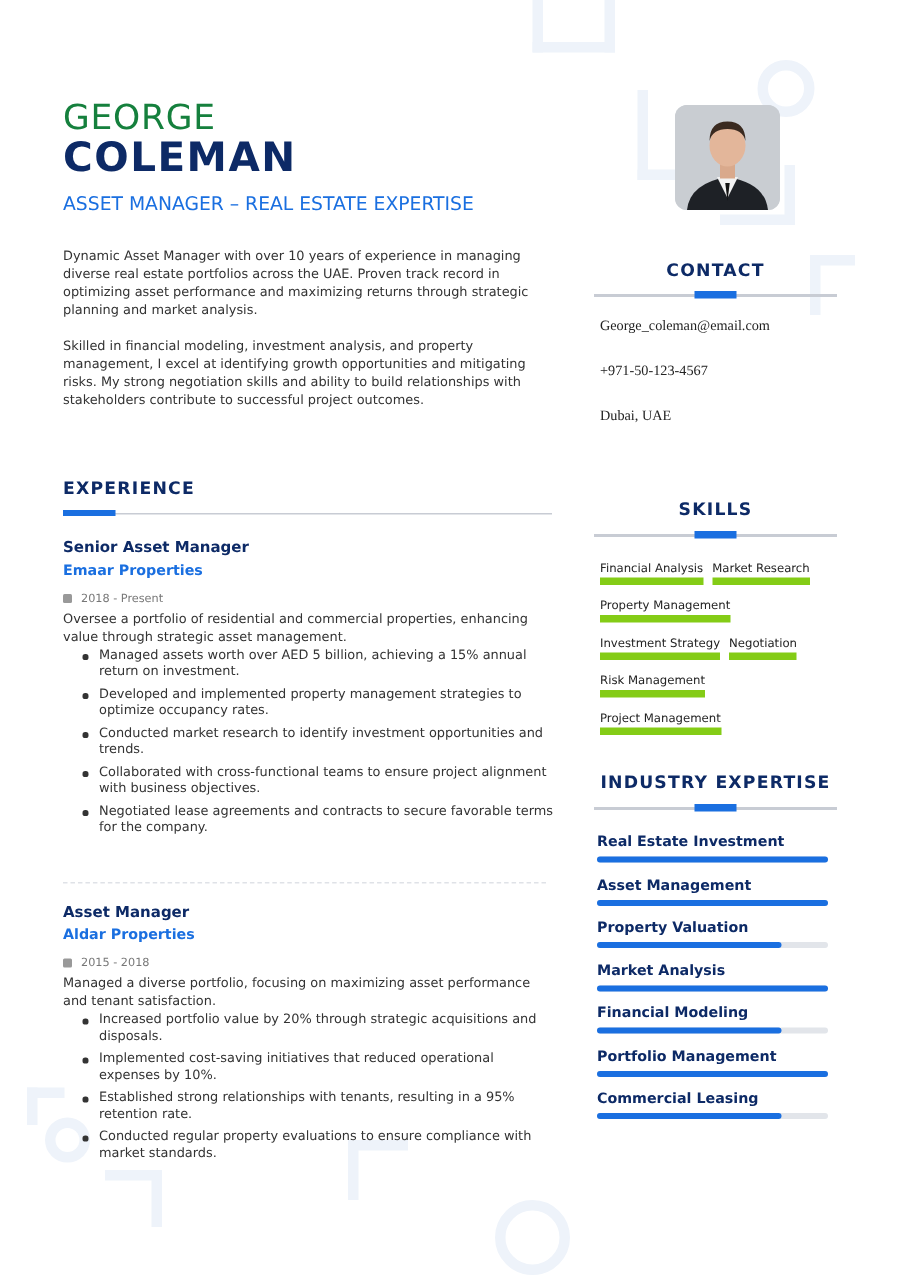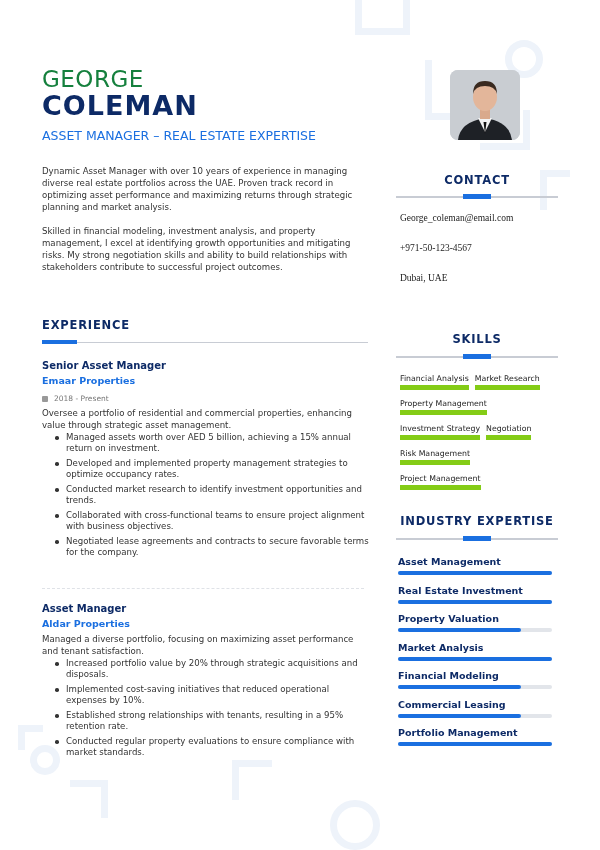--- a/index.html
+++ b/index.html
@@ -104,20 +104,24 @@
       <li>Collaborated with cross-functional teams to ensure project alignment with business objectives.</li>
       <li>Negotiated lease agreements and contracts to secure favorable terms for the company.</li>
     </ul>
   </div>
 
   <div class="job-sep"></div>
 
   <div class="job" style="top:603px;">
     <div class="job-role">Asset Manager</div>
     <div class="job-company">Aldar Properties</div>
+    <div class="job-dates">
+      <span class="cal"></span>
+      <span>2015 - 2018</span>
+    </div>
     <div class="job-desc">Managed a diverse portfolio, focusing on maximizing asset performance and tenant satisfaction.</div>
     <ul>
       <li>Increased portfolio value by 20% through strategic acquisitions and disposals.</li>
       <li>Implemented cost-saving initiatives that reduced operational expenses by 10%.</li>
       <li>Established strong relationships with tenants, resulting in a 95% retention rate.</li>
       <li>Conducted regular property evaluations to ensure compliance with market standards.</li>
     </ul>
   </div>
 
   <div class="sec-head-right" style="top:173px;">CONTACT</div>
@@ -148,56 +152,56 @@
     <div class="skill-row">
       <span class="skill">Project Management</span>
     </div>
   </div>
 
   <div class="sec-head-right" style="top:514px;">INDUSTRY EXPERTISE</div>
   <div class="rule-right" style="top:538px;"></div>
   <div class="rule-right-accent" style="top:536px;"></div>
   <div class="expertise" id="expertise-list">
       <div class="exp-item">
+        <div class="exp-label">Real Estate Investment</div>
+        <div class="exp-track">
+          <div class="exp-fill" style="width: 100%;"></div>
+        </div>
+      </div>
+      <div class="exp-item">
         <div class="exp-label">Asset Management</div>
         <div class="exp-track">
           <div class="exp-fill" style="width: 100%;"></div>
         </div>
       </div>
       <div class="exp-item">
-        <div class="exp-label">Real Estate Investment</div>
-        <div class="exp-track">
-          <div class="exp-fill" style="width: 100%;"></div>
-        </div>
-      </div>
-      <div class="exp-item">
         <div class="exp-label">Property Valuation</div>
         <div class="exp-track">
           <div class="exp-fill" style="width: 80%;"></div>
         </div>
       </div>
       <div class="exp-item">
         <div class="exp-label">Market Analysis</div>
         <div class="exp-track">
           <div class="exp-fill" style="width: 100%;"></div>
         </div>
       </div>
       <div class="exp-item">
         <div class="exp-label">Financial Modeling</div>
         <div class="exp-track">
           <div class="exp-fill" style="width: 80%;"></div>
         </div>
       </div>
       <div class="exp-item">
+        <div class="exp-label">Portfolio Management</div>
+        <div class="exp-track">
+          <div class="exp-fill" style="width: 100%;"></div>
+        </div>
+      </div>
+      <div class="exp-item">
         <div class="exp-label">Commercial Leasing</div>
         <div class="exp-track">
           <div class="exp-fill" style="width: 80%;"></div>
         </div>
       </div>
-      <div class="exp-item">
-        <div class="exp-label">Portfolio Management</div>
-        <div class="exp-track">
-          <div class="exp-fill" style="width: 100%;"></div>
-        </div>
-      </div>
     </div>
 
 </div>
 
 </body></html>

